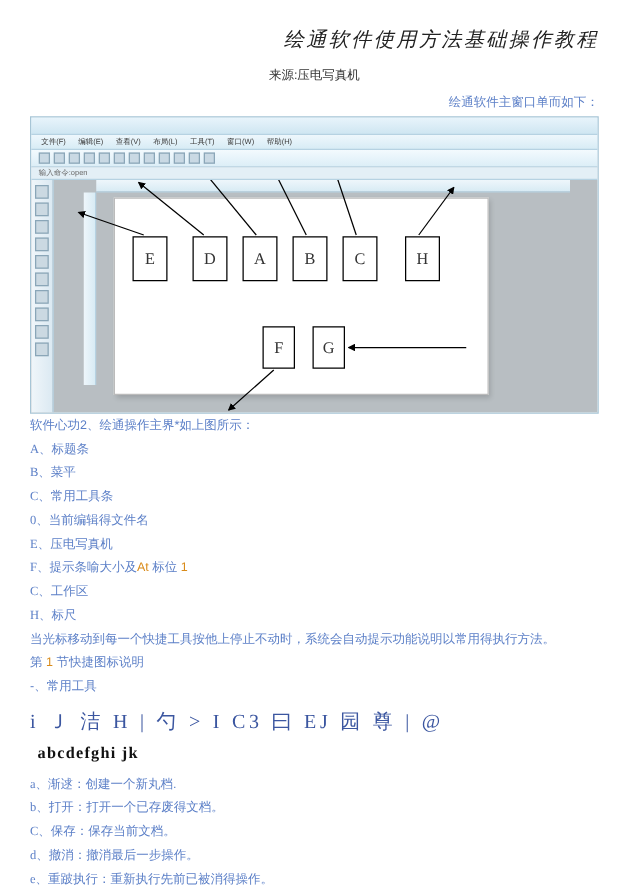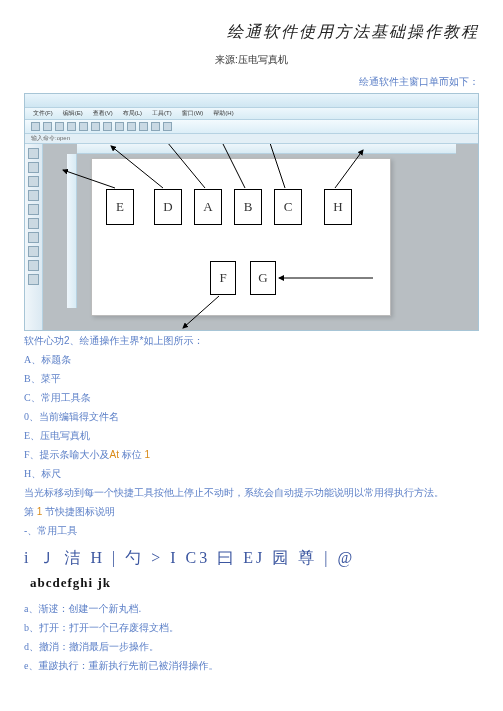--- a/index.html
+++ b/index.html
@@ -171,30 +171,32 @@
   <div class="caption">软件心功2、绘通操作主界*如上图所示：</div>
 
   <div class="item"><span class="lbl">A、</span><span class="txt">标题条</span></div>
   <div class="item"><span class="lbl">B、</span><span class="txt">菜平</span></div>
   <div class="item"><span class="lbl">C、</span><span class="txt">常用工具条</span></div>
   <div class="item"><span class="lbl">0、</span><span class="txt">当前编辑得文件名</span></div>
   <div class="item"><span class="lbl">E、</span><span class="txt">压电写真机</span></div>
   <div class="item">
     <span class="lbl">F、</span><span class="txt">提示条喻大小及</span><span class="accent-orange">At</span><span class="txt"> 标位 </span><span class="accent-orange">1</span>
   </div>
+  <div class="item"><span class="lbl">C、</span><span class="txt">工作区</span></div>
   <div class="item"><span class="lbl">H、</span><span class="txt">标尺</span></div>
 
   <div class="note">当光标移动到每一个快捷工具按他上停止不动时，系统会自动提示功能说明以常用得执行方法。</div>
   <div class="note">
     <span>第 </span><span class="accent-orange">1</span><span> 节快捷图标说明</span>
   </div>
   <div class="note">-、常用工具</div>
 
   <div class="glyphline">i Ｊ 洁 H | 勺 &gt; I  C3 曰 EJ 园 尊 | @</div>
   <div class="glyphline2">abcdefghi jk</div>
 
   <div class="item"><span class="lbl">a、</span><span class="txt">渐逑：创建一个新丸档.</span></div>
   <div class="item"><span class="lbl">b、</span><span class="txt">打开：打开一个已存废得文档。</span></div>
+  <div class="item"><span class="lbl">C、</span><span class="txt">保存：保存当前文档。</span></div>
   <div class="item"><span class="lbl">d、</span><span class="txt">撤消：撤消最后一步操作。</span></div>
   <div class="item"><span class="lbl">e、</span><span class="txt">重跛执行：重新执行先前已被消得操作。</span></div>
   <div class="item"></div>
 
 </div>
 
 </body></html>

